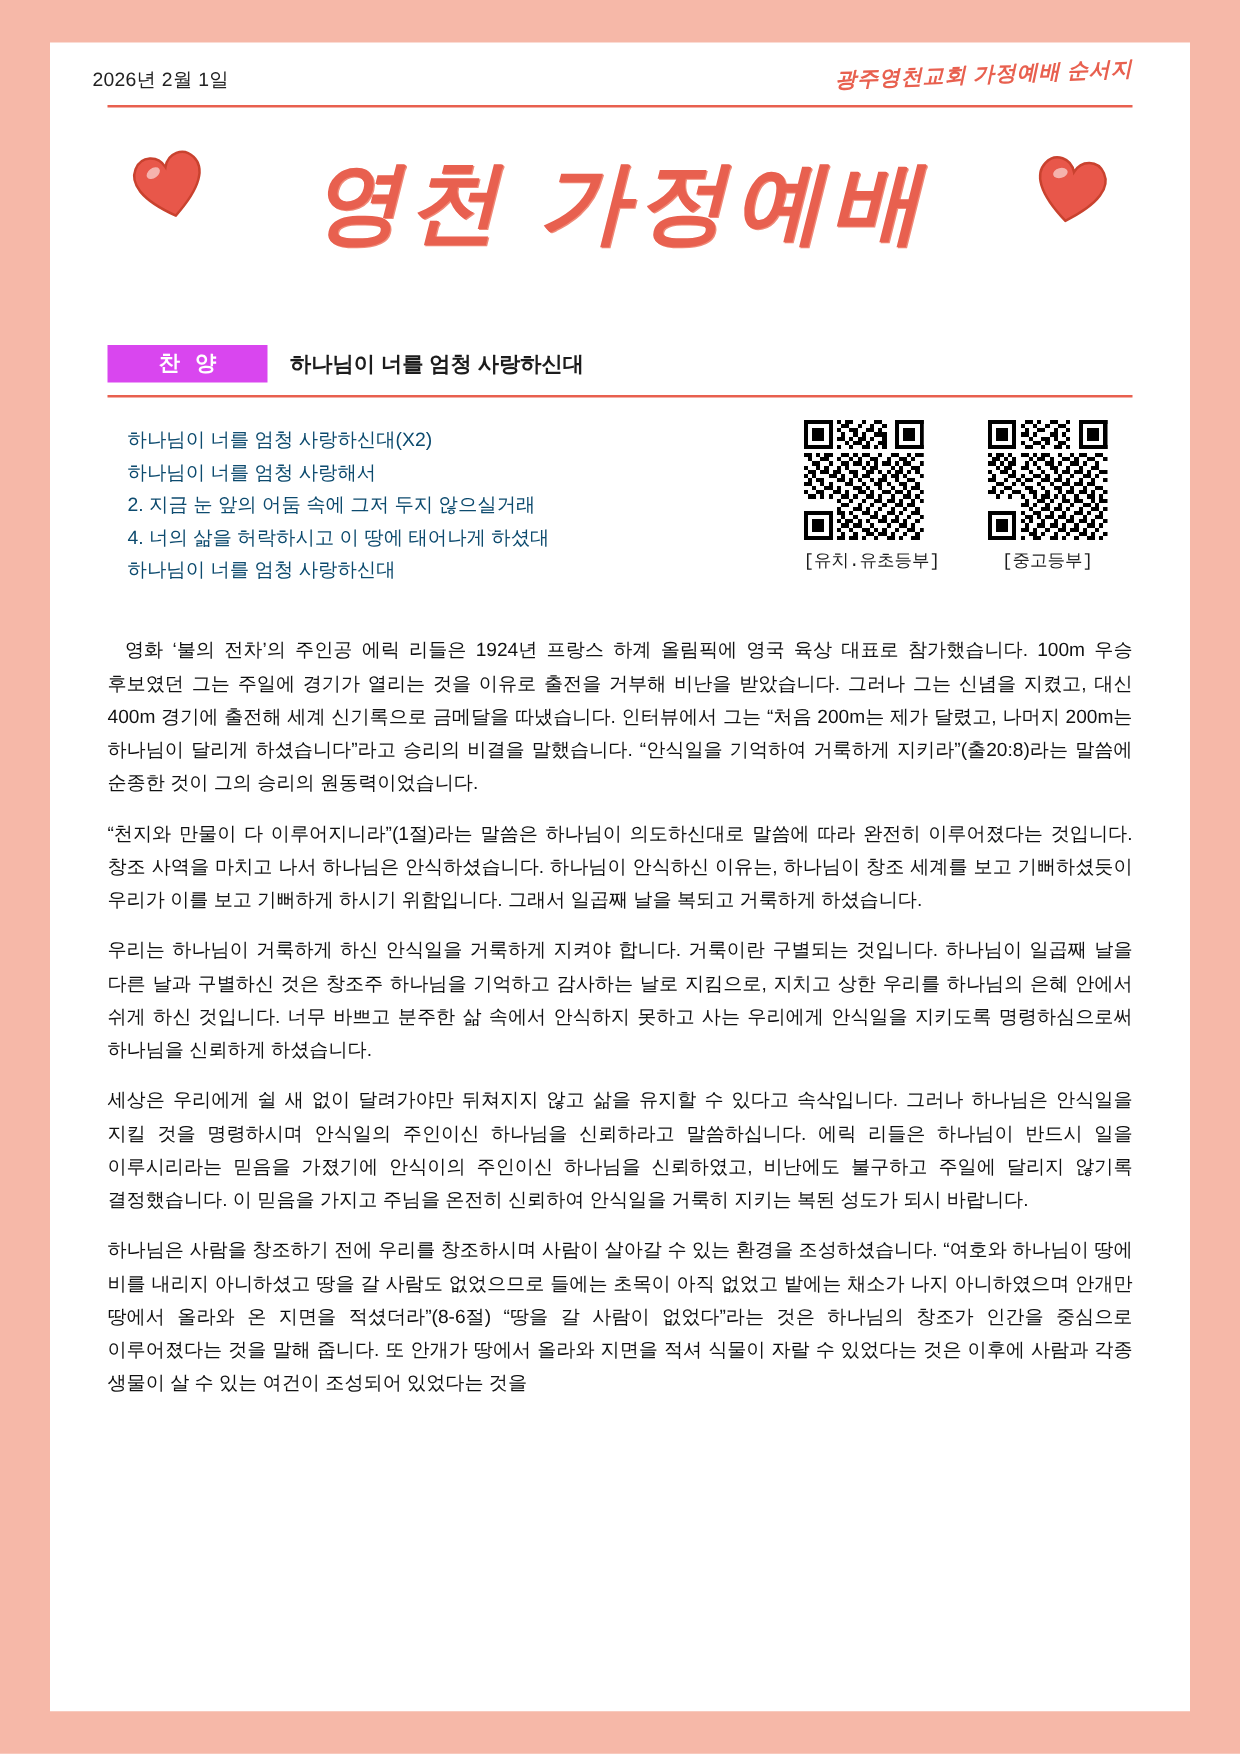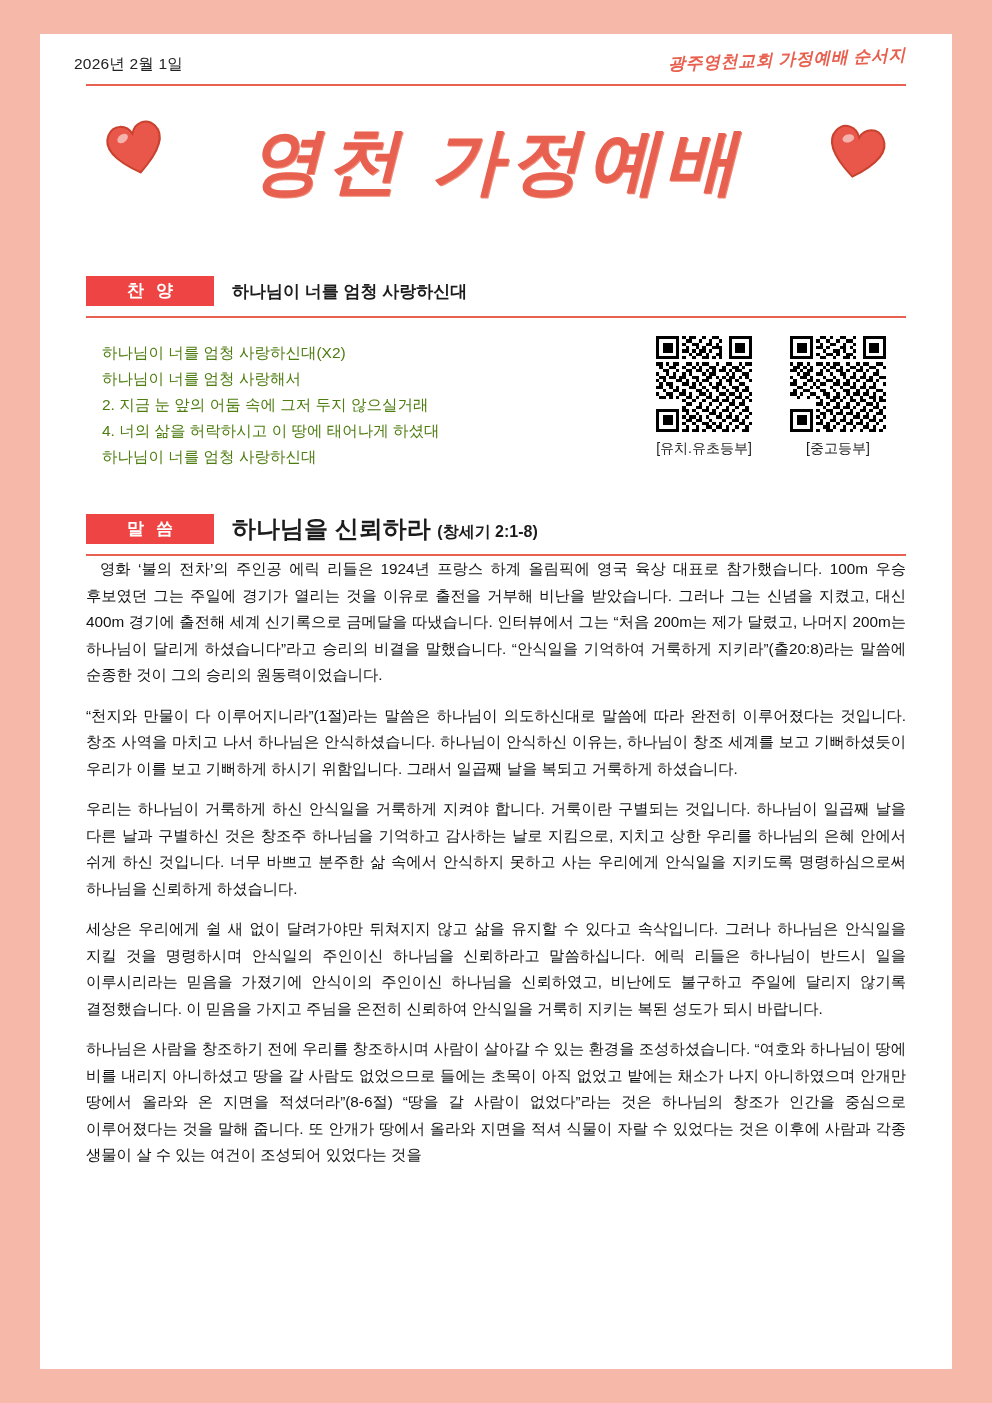--- a/index.html
+++ b/index.html
@@ -100,21 +100,21 @@
     padding: 0 46px;
     box-sizing: border-box;
   }
   .sec-head {
     position: relative;
     height: 42px;
     display: flex;
     align-items: center;
   }
   .sec-tag {
-    background: #ef4444;
+    background: #d946ef;
     color: #ffffff;
     font-weight: bold;
     font-size: 17px;
     width: 128px;
     height: 30px;
     line-height: 30px;
     text-align: center;
     letter-spacing: 12px;
     text-indent: 12px;
     box-sizing: border-box;
@@ -140,29 +140,30 @@
   
   .praise-body {
     position: relative;
     padding: 22px 46px 0 46px;
     box-sizing: border-box;
     min-height: 190px;
   }
   .lyrics {
     font-size: 15.5px;
     line-height: 26px;
-    color: #4d7c0f;
+    color: #0c4a6e;
     padding-left: 16px;
   }
   .qr-wrap {
     position: absolute;
     right: 66px;
     top: 18px;
     display: flex;
     gap: 38px;
+    font-family: Liberation Mono, monospace;
   }
   .qr-item { text-align: center; }
   .qr-code {
     width: 96px;
     height: 96px;
     display: block;
   }
   .qr-label {
     margin-top: 8px;
     font-size: 14px;
@@ -681,30 +682,20 @@
             <rect x="21" y="28" width="1" height="1"></rect>
               <rect x="24" y="28" width="2" height="1"></rect>
               <rect x="27" y="28" width="1" height="1"></rect>
           </g>
         </svg>
         <div class="qr-label">[중고등부]</div>
       </div>
     </div>
   </div>
 
-  <div class="section">
-    <div class="sec-head">
-      <div class="sec-tag">말씀</div>
-      <div class="sec-title big">
-        <span>하나님을 신뢰하라</span>
-        <span class="ref">(창세기 2:1-8)</span>
-      </div>
-    </div>
-    <div class="sec-rule"></div>
-  </div>
 
   <div class="message">
     <p class="msg-p indent">영화 ‘불의 전차’의 주인공 에릭 리들은 1924년 프랑스 하계 올림픽에 영국 육상 대표로 참가했습니다. 100m 우승 후보였던 그는 주일에 경기가 열리는 것을 이유로 출전을 거부해 비난을 받았습니다. 그러나 그는 신념을 지켰고, 대신 400m 경기에 출전해 세계 신기록으로 금메달을 따냈습니다. 인터뷰에서 그는 “처음 200m는 제가 달렸고, 나머지 200m는 하나님이 달리게 하셨습니다”라고 승리의 비결을 말했습니다. “안식일을 기억하여 거룩하게 지키라”(출20:8)라는 말씀에 순종한 것이 그의 승리의 원동력이었습니다.</p>
     <p class="msg-p">“천지와 만물이 다 이루어지니라”(1절)라는 말씀은 하나님이 의도하신대로 말씀에 따라 완전히 이루어졌다는 것입니다. 창조 사역을 마치고 나서 하나님은 안식하셨습니다. 하나님이 안식하신 이유는, 하나님이 창조 세계를 보고 기뻐하셨듯이 우리가 이를 보고 기뻐하게 하시기 위함입니다. 그래서 일곱째 날을 복되고 거룩하게 하셨습니다.</p>
     <p class="msg-p">우리는 하나님이 거룩하게 하신 안식일을 거룩하게 지켜야 합니다. 거룩이란 구별되는 것입니다. 하나님이 일곱째 날을 다른 날과 구별하신 것은 창조주 하나님을 기억하고 감사하는 날로 지킴으로, 지치고 상한 우리를 하나님의 은혜 안에서 쉬게 하신 것입니다. 너무 바쁘고 분주한 삶 속에서 안식하지 못하고 사는 우리에게 안식일을 지키도록 명령하심으로써 하나님을 신뢰하게 하셨습니다.</p>
     <p class="msg-p">세상은 우리에게 쉴 새 없이 달려가야만 뒤쳐지지 않고 삶을 유지할 수 있다고 속삭입니다. 그러나 하나님은 안식일을 지킬 것을 명령하시며 안식일의 주인이신 하나님을 신뢰하라고 말씀하십니다. 에릭 리들은 하나님이 반드시 일을 이루시리라는 믿음을 가졌기에 안식이의 주인이신 하나님을 신뢰하였고, 비난에도 불구하고 주일에 달리지 않기록 결정했습니다. 이 믿음을 가지고 주님을 온전히 신뢰하여 안식일을 거룩히 지키는 복된 성도가 되시 바랍니다.</p>
     <p class="msg-p tight">하나님은 사람을 창조하기 전에 우리를 창조하시며 사람이 살아갈 수 있는 환경을 조성하셨습니다. “여호와 하나님이 땅에 비를 내리지 아니하셨고 땅을 갈 사람도 없었으므로 들에는 초목이 아직 없었고 밭에는 채소가 나지 아니하였으며 안개만 땅에서 올라와 온 지면을 적셨더라”(8-6절) “땅을 갈 사람이 없었다”라는 것은 하나님의 창조가 인간을 중심으로 이루어졌다는 것을 말해 줍니다. 또 안개가 땅에서 올라와 지면을 적셔 식물이 자랄 수 있었다는 것은 이후에 사람과 각종 생물이 살 수 있는 여건이 조성되어 있었다는 것을</p>
   </div>
 
 </div>

